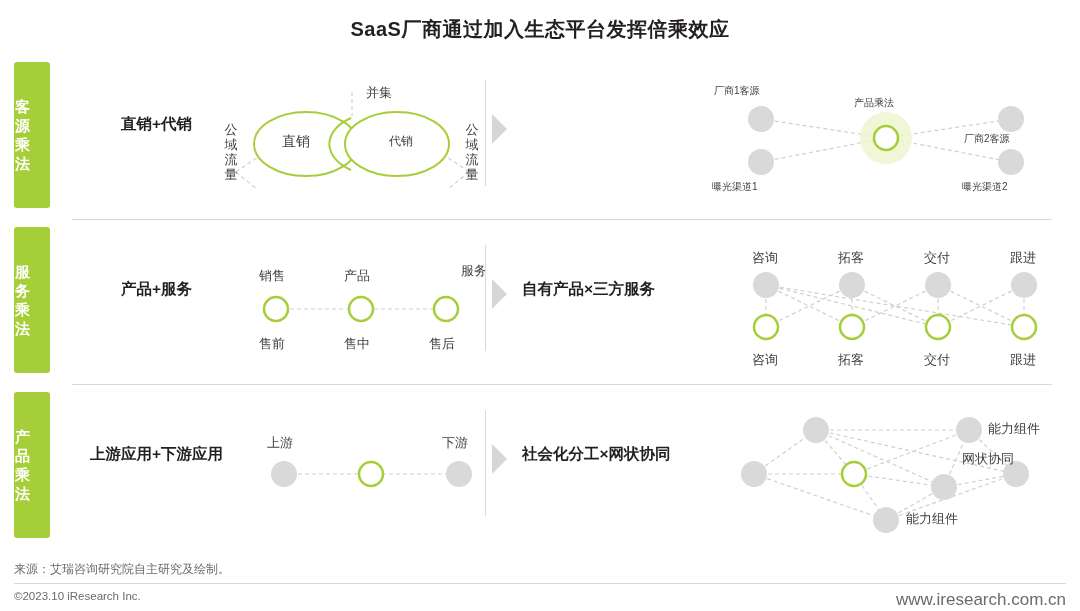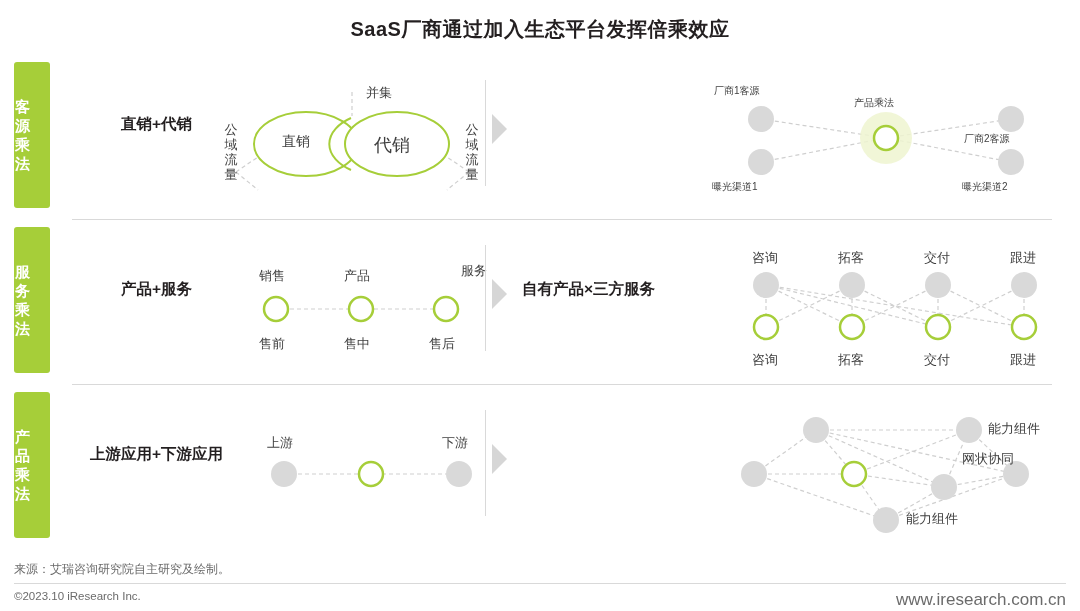--- a/index.html
+++ b/index.html
@@ -168,21 +168,21 @@
     <line x1="455" y1="110" x2="433" y2="128" stroke="#cfcfcf" stroke-width="1.2" stroke-dasharray="4 3"></line>
     <ellipse cx="292" cy="82" rx="52" ry="32" fill="#ffffff" stroke="#a6ce39" stroke-width="2"></ellipse>
     <ellipse cx="383" cy="82" rx="52" ry="32" fill="#ffffff" stroke="#a6ce39" stroke-width="2"></ellipse>
     <path d="M 337 56 A 52 32 0 0 0 337 108" fill="none" stroke="#a6ce39" stroke-width="2"></path>
     <line x1="338" y1="30" x2="338" y2="54" stroke="#cfcfcf" stroke-width="1.2" stroke-dasharray="4 3"></line>
   </svg>
   <div class="lbl" style="left:312px; top:22px;margin-left:40px;">并集</div>
   <div class="lbl vert" style="left:210px; top:60px;">公域流量</div>
   <div class="lbl vert" style="left:451px; top:60px;">公域流量</div>
   <div class="lbl" style="left:268px; top:71px; font-size:14px;">直销</div>
-  <div class="lbl" style="left:360px; top:71px; font-size:18px;">代销</div>
+  <div class="lbl" style="left:375px; top:71px; font-size:12px;">代销</div>
 
   <svg class="art" width="1052" height="155">
     <line x1="747" y1="57" x2="872" y2="76" stroke="#cfcfcf" stroke-width="1.2" stroke-dasharray="4 3"></line>
     <line x1="747" y1="100" x2="872" y2="76" stroke="#cfcfcf" stroke-width="1.2" stroke-dasharray="4 3"></line>
     <line x1="872" y1="76" x2="997" y2="57" stroke="#cfcfcf" stroke-width="1.2" stroke-dasharray="4 3"></line>
     <line x1="872" y1="76" x2="997" y2="100" stroke="#cfcfcf" stroke-width="1.2" stroke-dasharray="4 3"></line>
     <circle cx="872" cy="76" r="26" fill="#eef5d0" opacity="0.85"></circle>
     <circle cx="747" cy="57" r="13" fill="#d9d9d9"></circle>
     <circle cx="747" cy="100" r="13" fill="#d9d9d9"></circle>
     <circle cx="997" cy="57" r="13" fill="#d9d9d9"></circle>
@@ -256,20 +256,21 @@
 
 <div class="row-divider" id="div-1"></div>
 <div class="vline" id="vline-1"></div>
 
 <div class="row" id="row-2">
   <div class="cat-tab">
     <span>产品乘法</span>
   </div>
   <div class="left-label">上游应用+下游应用</div>
   <div class="center-arrow"></div>
+  <div class="right-label">社会化分工×网状协同</div>
 
   <svg class="art" width="1052" height="155">
     <line x1="270" y1="82" x2="445" y2="82" stroke="#cfcfcf" stroke-width="1.2" stroke-dasharray="4 3"></line>
     <circle cx="270" cy="82" r="13" fill="#d9d9d9"></circle>
     <circle cx="357" cy="82" r="12" fill="#ffffff" stroke="#a6ce39" stroke-width="2.5"></circle>
     <circle cx="445" cy="82" r="13" fill="#d9d9d9"></circle>
   </svg>
   <div class="lbl" style="left:253px; top:42px;">上游</div>
   <div class="lbl" style="left:428px; top:42px;">下游</div>
 

